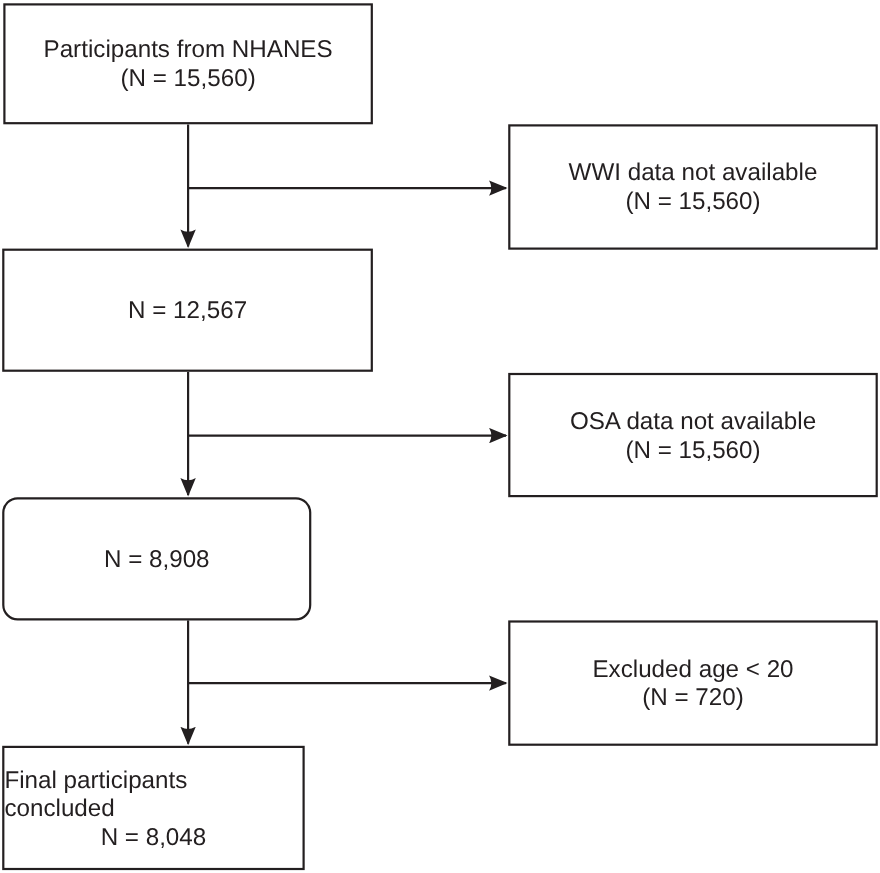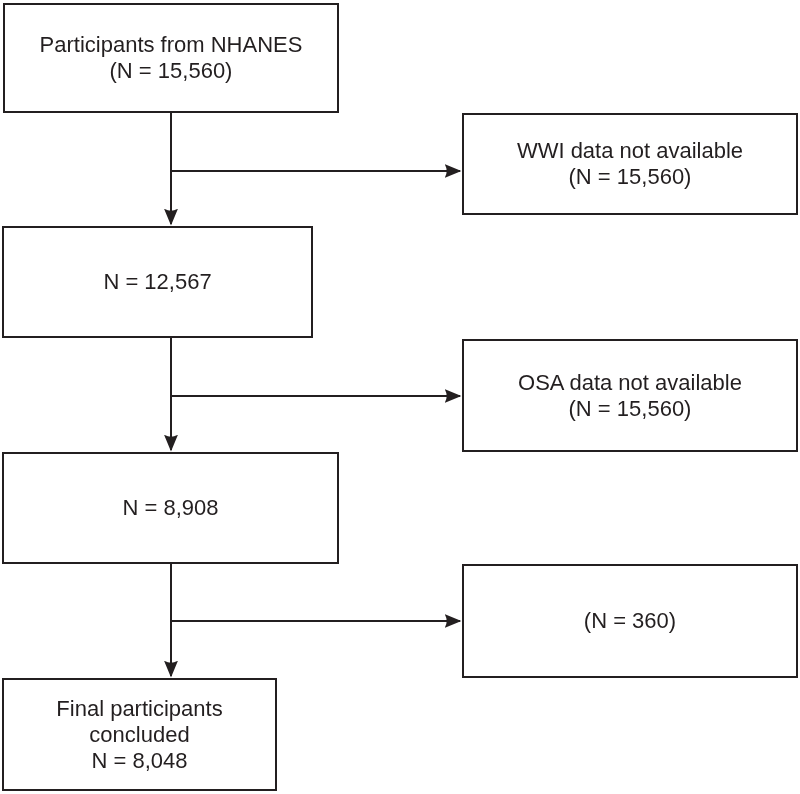--- a/index.html
+++ b/index.html
@@ -23,35 +23,34 @@
 
   .node {
     position: absolute;
     border: 2.5px solid #231f20;
     background: #ffffff;
     color: #231f20;
     display: flex;
     flex-direction: column;
     align-items: center;
     justify-content: center;
-    text-align: center;
     font-size: 22px;
     line-height: 26px;
   }
 
   .node .line { display: block; }
 
   
   .node-source   { left: 3px;   top: 3px;   width: 336px; height: 110px; }
-  .node-n12567   { left: 2px;   top: 226px; width: 311px; height: 112px; }
-  .node-n8908    { left: 2px;   top: 452px; width: 337px; height: 112px; }
+  .node-n12567   { left: 2px;   top: 226px; width: 337px; height: 112px; }
+  .node-n8908    { left: 2px;   top: 452px; width: 281px; height: 112px; border-radius: 14px; }
   .node-final    { left: 2px;   top: 678px; width: 275px; height: 113px; }
 
   
-  .node-wwi      { left: 462px; top: 113px; width: 336px; height: 102px; }
+  .node-wwi      { left: 462px; top: 113px; width: 336px; height: 114px; }
   .node-osa      { left: 462px; top: 339px; width: 336px; height: 113px; }
   .node-age      { left: 462px; top: 564px; width: 336px; height: 114px; }
 </style>
 </head>
 <body>
 
 <div class="canvas">
 
   <svg class="connectors" width="800" height="794" viewBox="0 0 800 794" xmlns="http://www.w3.org/2000/svg">
     <defs>
@@ -87,21 +86,22 @@
   <div class="node node-osa">
     <span class="line">OSA data not available</span>
     <span class="line">(N = 15,560)</span>
   </div>
 
   <div class="node node-n8908">
     <span class="line">N = 8,908</span>
   </div>
 
   <div class="node node-age">
-    <span class="line">(N = 360)</span>
+    <span class="line">Excluded age &lt; 20</span>
+    <span class="line">(N = 720)</span>
   </div>
 
   <div class="node node-final">
     <span class="line">Final participants concluded</span>
     <span class="line">N = 8,048</span>
   </div>
 
 </div>
 
 </body></html>

